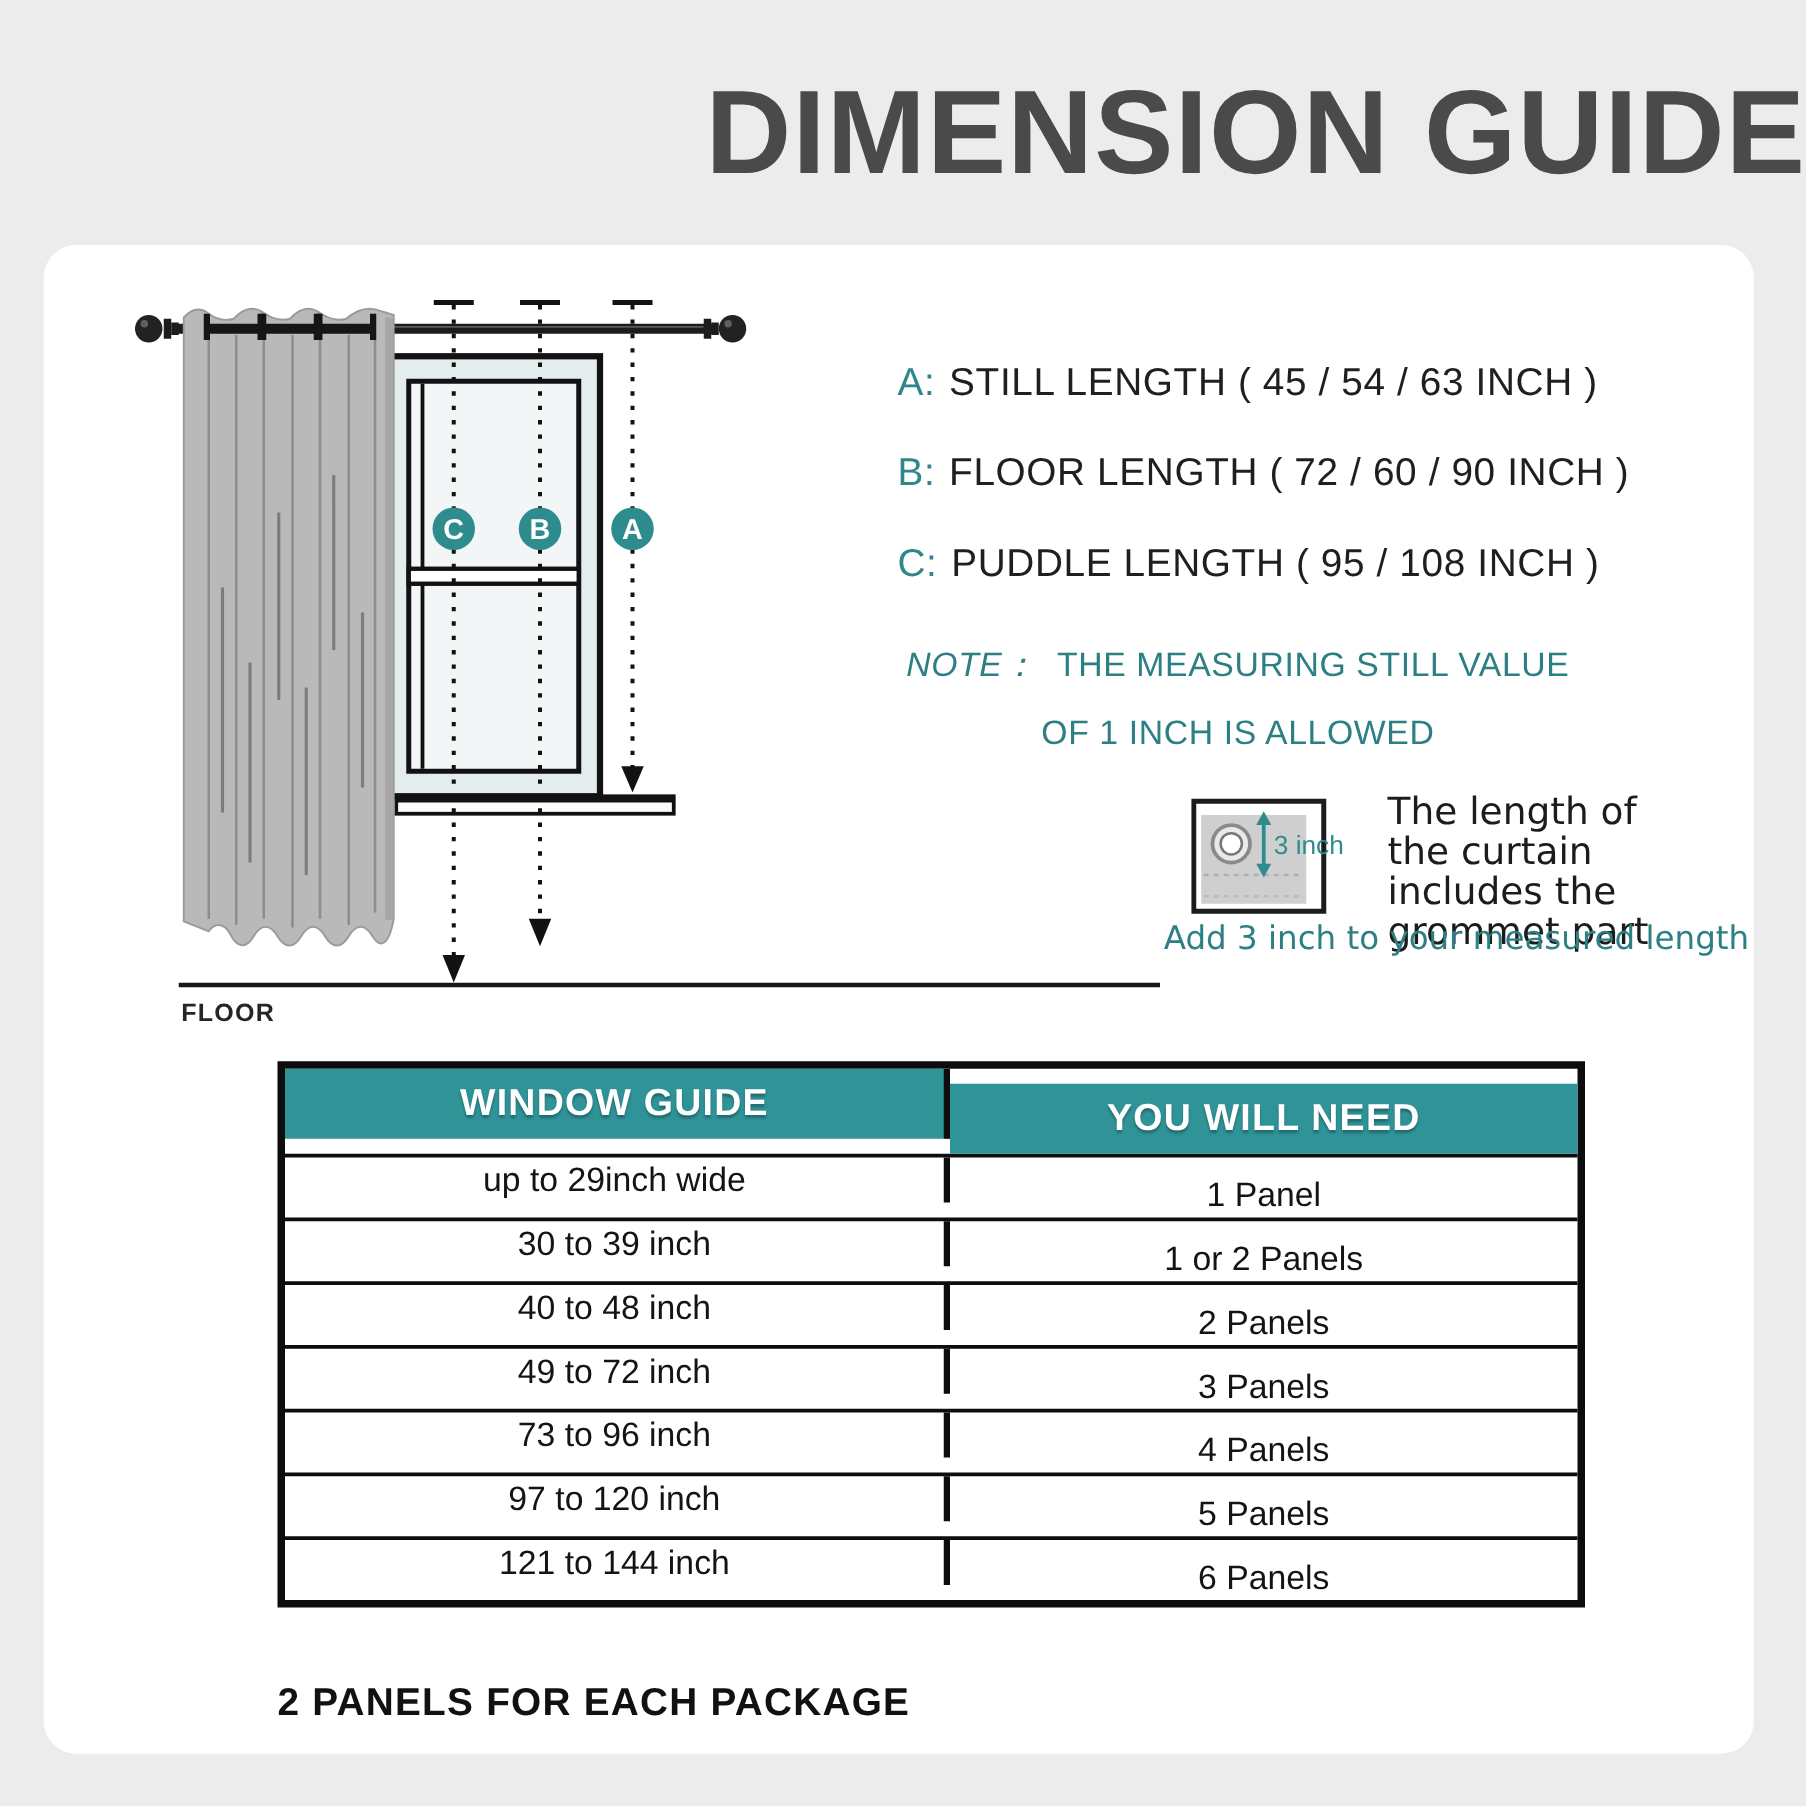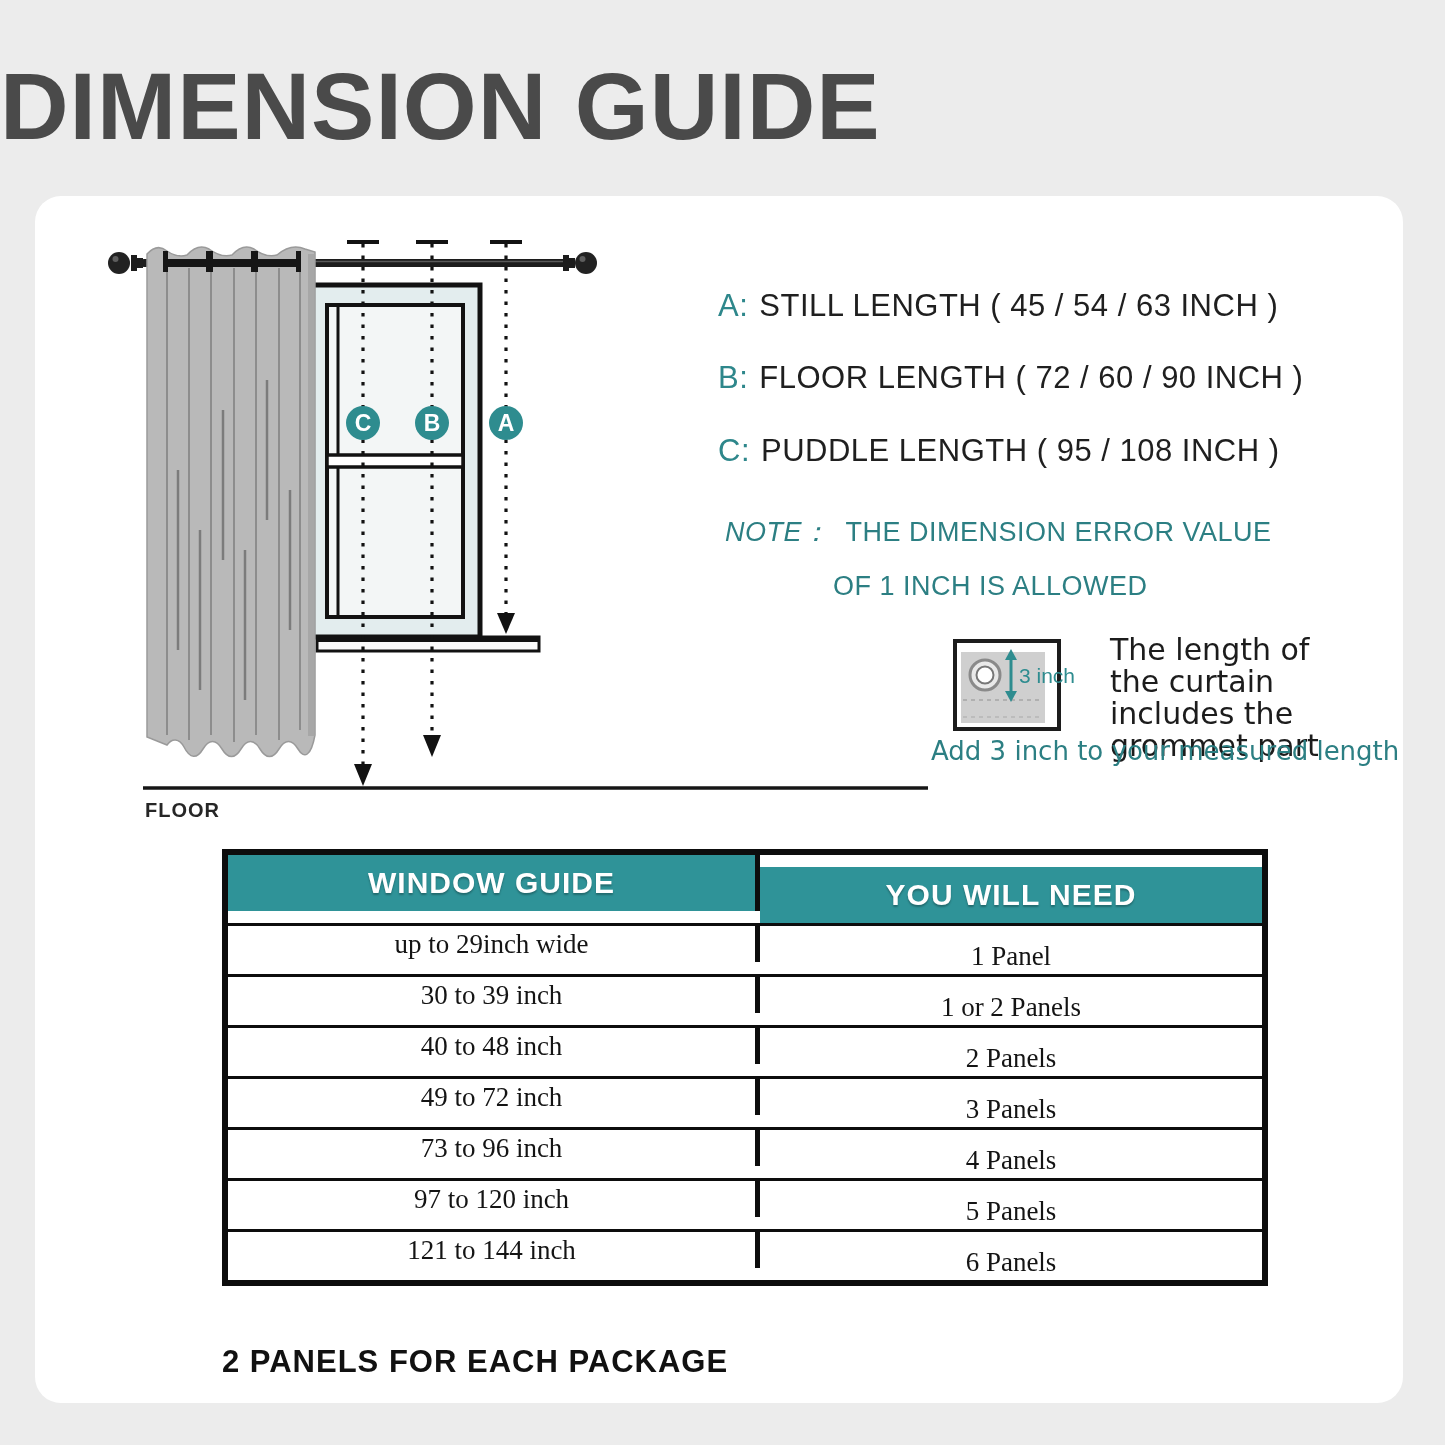--- a/index.html
+++ b/index.html
@@ -6,21 +6,21 @@
   html,body { width:1445px; height:1445px; }
   body {
     background:#ececec;
     font-family:"Liberation Sans", sans-serif;
     position:relative;
     overflow:hidden;
     color:#1b1b1b;
   }
   .page-title {
     position:absolute; top:52px; left:0; width:100%;
-    text-align:left;
+    text-align:right;
     font-size:95px; font-weight:bold; letter-spacing:1px;
     color:#4a4a4a;
   }
   .card {
     position:absolute; left:35px; top:196px;
     width:1368px; height:1207px;
     background:#ffffff; border-radius:26px;
   }
   .illustration { position:absolute; left:60px; top:34px; width:845px; height:590px; }
 
@@ -45,21 +45,21 @@
     font-size:26px; color:#2c7f83;
   }
 
   .size-table {
     position:absolute; left:187px; top:653px; width:1046px;
     border:6px solid #0d0d0d; background:#fff;
   }
   .t-row { display:flex; }
   .t-cell {
     display:flex; align-items:center; justify-content:center;
-    font-family:Liberation Serif, serif;
+    font-family:Liberation Sans, sans-serif;
     font-size:27px; color:#141414; height:36px;
   }
   .t-col1 { width:532px; border-right:5px solid #0d0d0d; }
   .t-col2 { flex:1;margin-top:12px; }
   .t-head .t-cell {
     height:56px; background:#2f9398; color:#ffffff;
     font-weight:bold; font-size:30px; letter-spacing:1px;
     text-shadow:0 2px 2px rgba(0,0,0,0.28);
     font-family:"Liberation Sans", sans-serif;
   }
@@ -179,21 +179,21 @@
   </div>
   <div class="spec-line spec-b">
     <span class="prefix">B:</span><span>FLOOR LENGTH ( 72 / 60 / 90 INCH )</span>
   </div>
   <div class="spec-line spec-c">
     <span class="prefix">C:</span><span>PUDDLE LENGTH ( 95 / 108 INCH )</span>
   </div>
 
   <div class="note">
     <div class="note-line1">
-      <span class="note-prefix">NOTE：</span><span>THE DIMENSION ERROR VALUE</span>
+      <span class="note-prefix">NOTE：</span><span>THE MEASURING STILL VALUE</span>
     </div>
     <div class="note-line2">OF 1 INCH IS ALLOWED</div>
   </div>
 
   <svg class="grommet-fig" viewBox="0 0 170 95">
     <rect x="2" y="3" width="104" height="88" fill="#ffffff" stroke="#1c1c1c" stroke-width="4"></rect>
     <rect x="8" y="14" width="84" height="71" fill="#cfcfcf"></rect>
     <line x1="10" y1="62" x2="90" y2="62" stroke="#b0b0b0" stroke-width="2" stroke-dasharray="4 4"></line>
     <line x1="10" y1="79" x2="90" y2="79" stroke="#bcbcbc" stroke-width="2" stroke-dasharray="4 4"></line>
     <circle cx="32" cy="37" r="15" fill="#e9e9e9" stroke="#8a8a8a" stroke-width="3"></circle>

